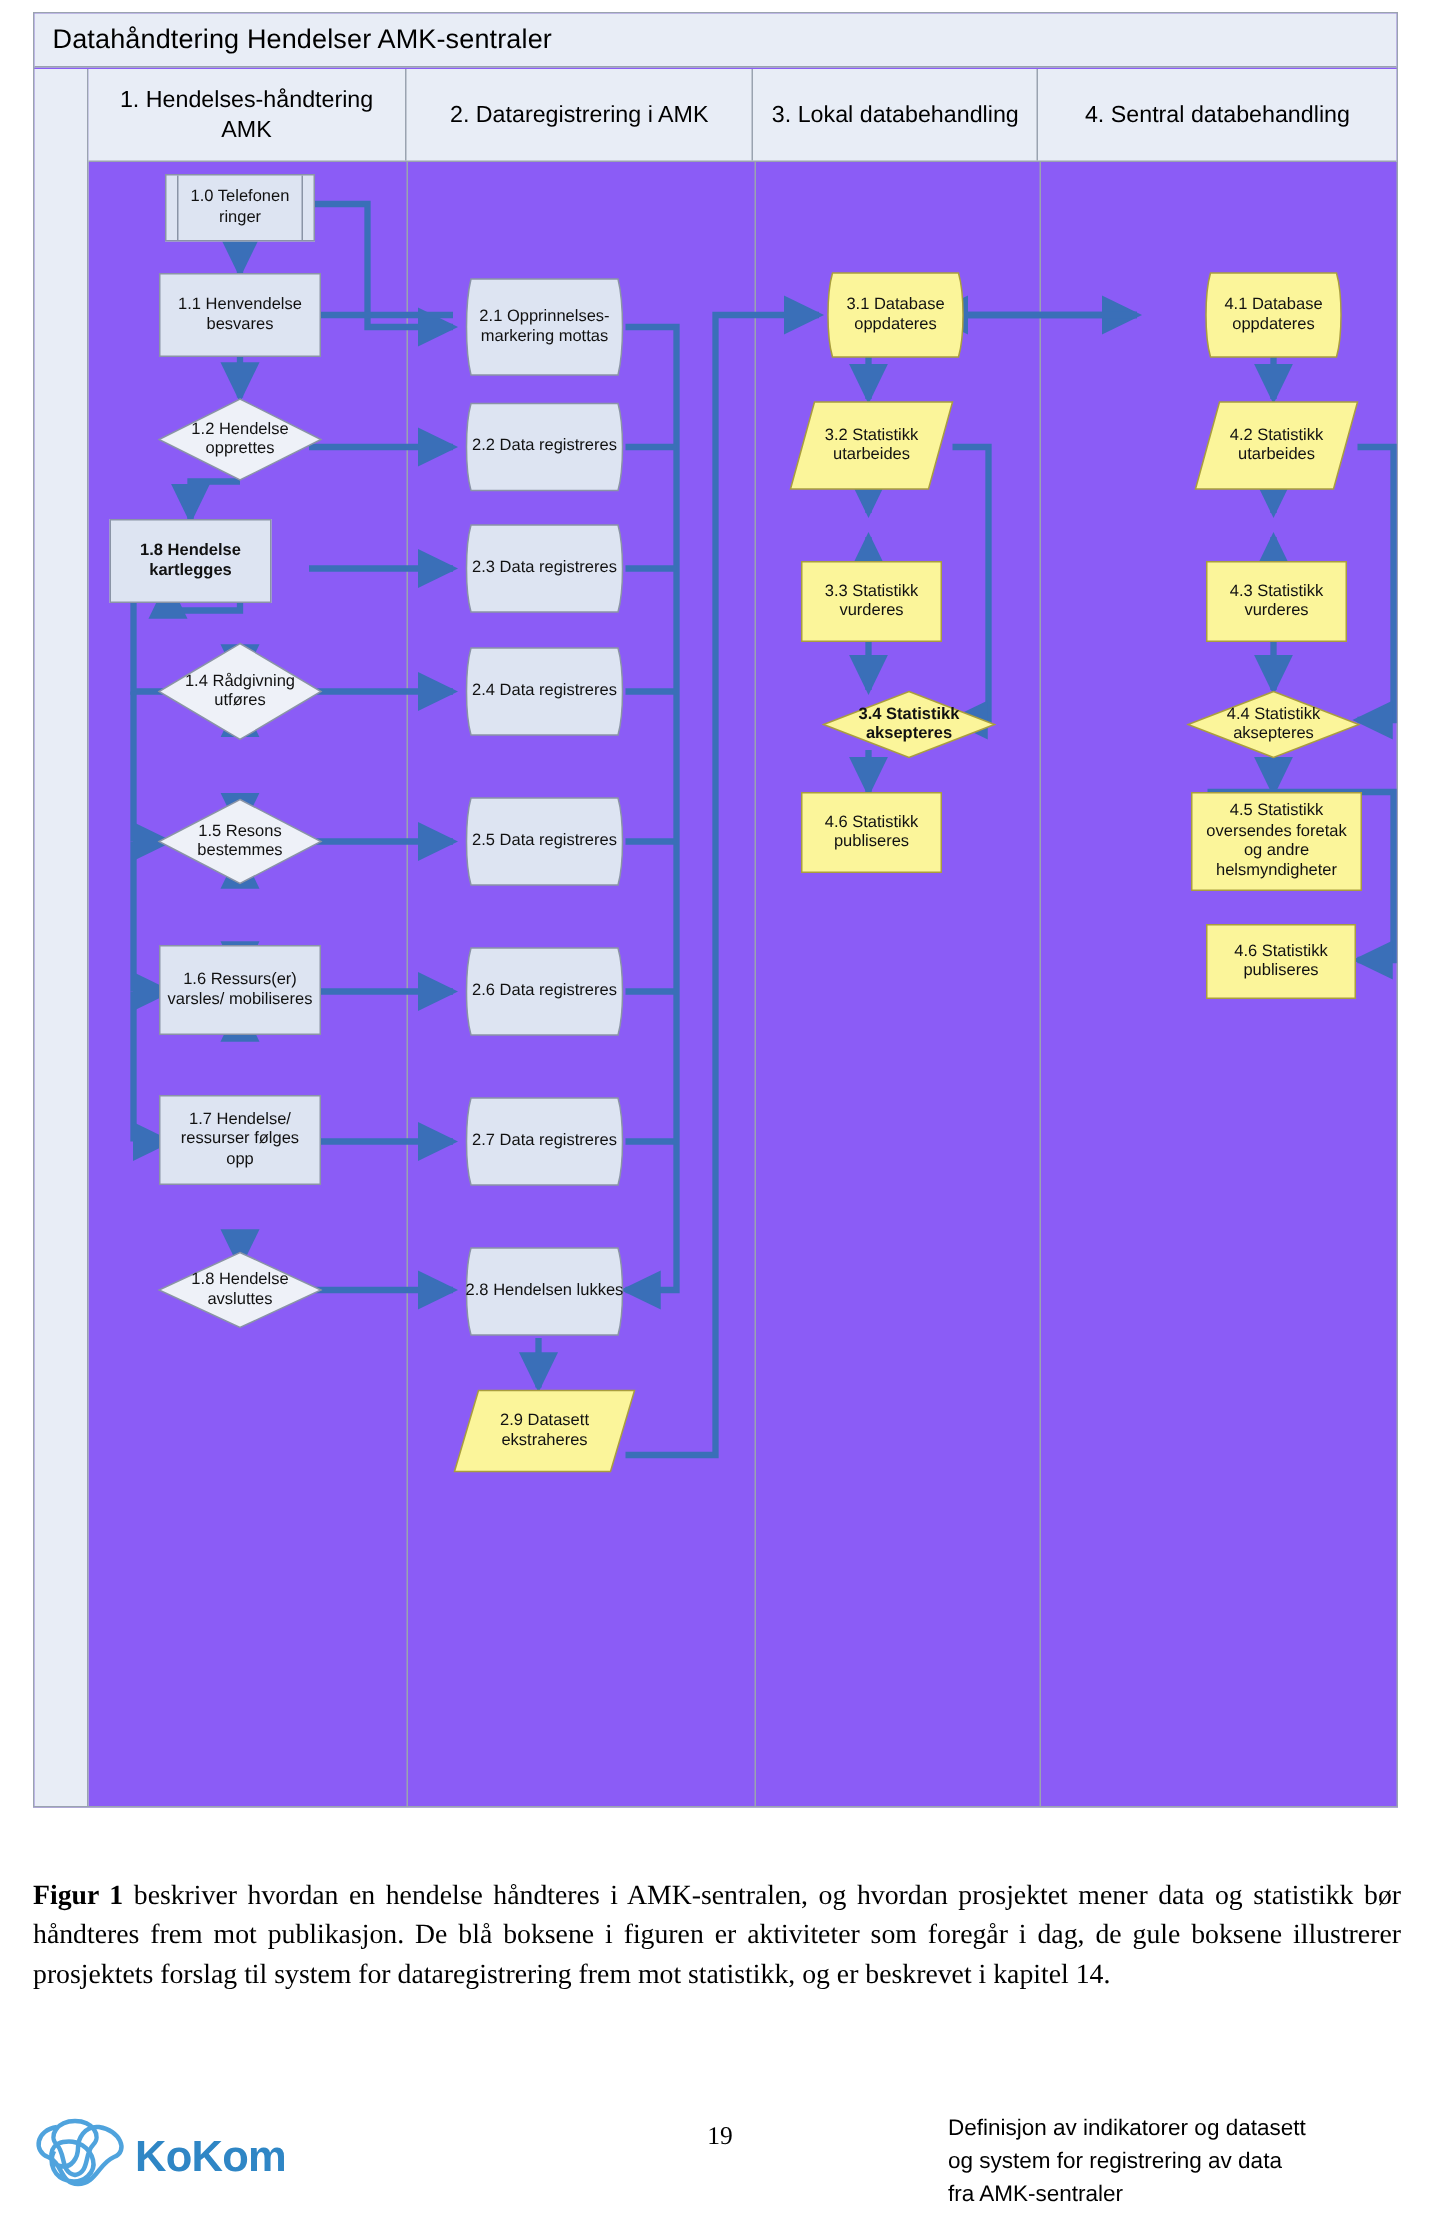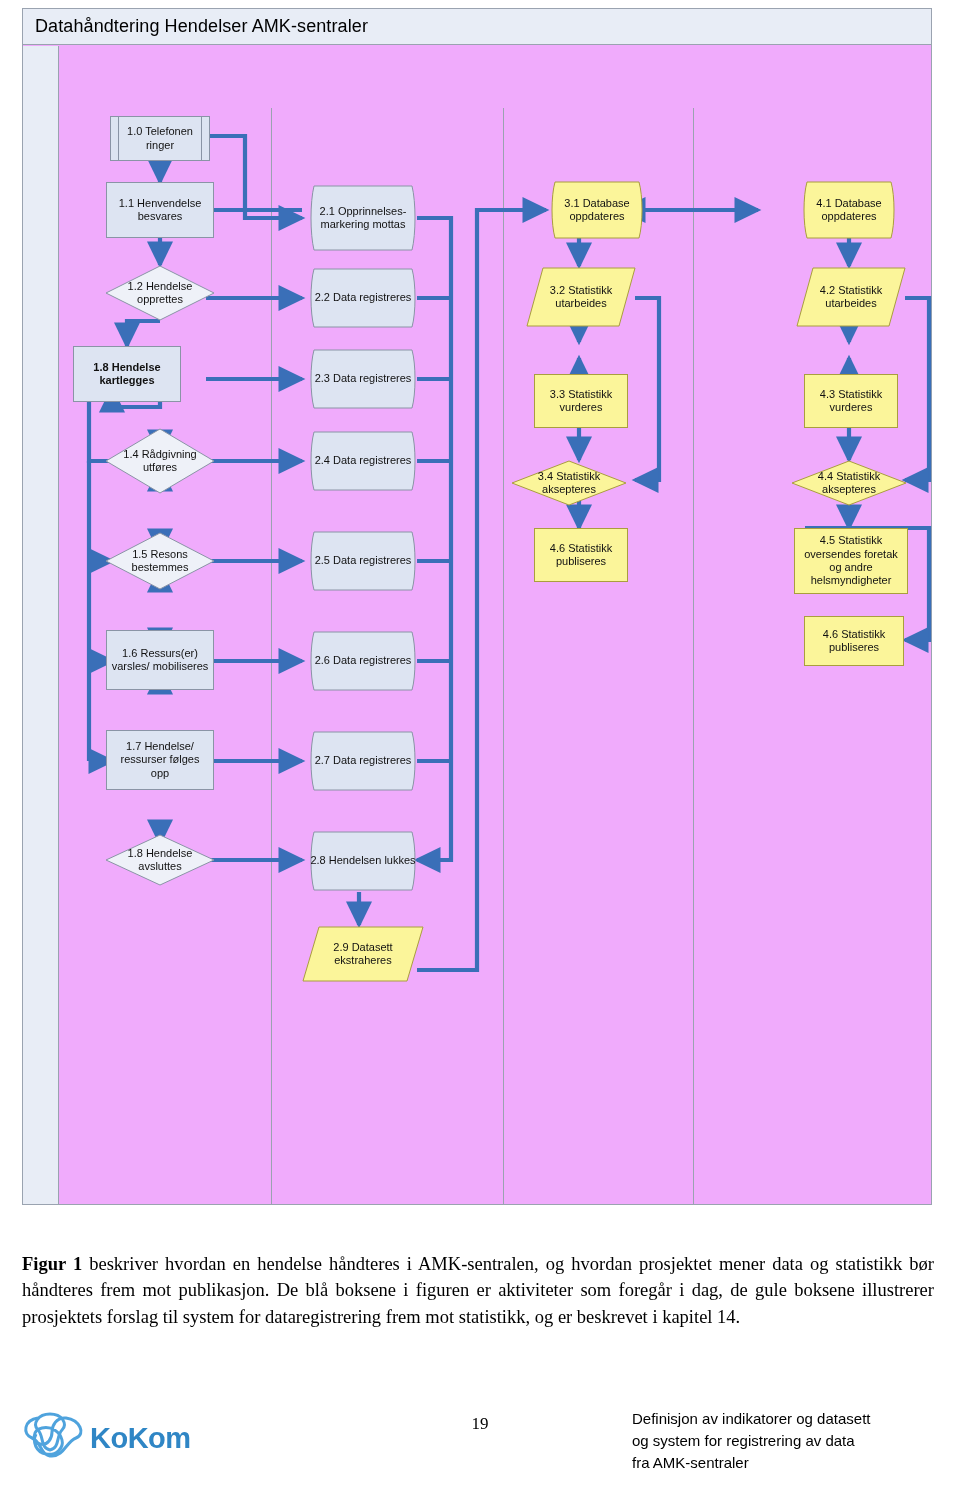--- a/index.html
+++ b/index.html
@@ -1,21 +1,21 @@
 <!DOCTYPE html>
 <html><head>
 <meta charset="utf-8">
 <style>
   html,body{margin:0;padding:0;background:#ffffff;}
   body{width:960px;height:1488px;font-family:"Liberation Sans",sans-serif;color:#000;}
   .page{position:relative;width:960px;height:1488px;overflow:hidden;}
 
   
   .figure{position:absolute;left:22px;top:8px;width:910px;height:1197px;
-          border:1px solid #9aa3b0;background:#f0abfc;box-sizing:border-box;}
+          border:1px solid #9aa3b0;background:#8b5cf6;box-sizing:border-box;}
   .fig-title{position:absolute;left:0;top:0;width:100%;height:36px;
              background:#e8edf6;border-bottom:1px solid #9aa3b0;box-sizing:border-box;
              display:flex;align-items:center;}
   .fig-title span{font-size:18px;padding-left:12px;letter-spacing:.1px;}
 
   .lane-gutter{position:absolute;left:0;top:37px;width:36px;bottom:0;
                background:#e8edf6;border-right:1px solid #9aa3b0;box-sizing:border-box;}
 
   .head-row{position:absolute;left:36px;top:37px;right:0;height:62px;
             background:#e8edf6;border-bottom:1px solid #9aa3b0;box-sizing:border-box;display:flex;}
@@ -76,20 +76,26 @@
 <div class="page">
 
   <div class="figure">
 
     <div class="fig-title">
       <span>Datahåndtering Hendelser AMK-sentraler</span>
     </div>
 
     <div class="lane-gutter"></div>
 
+    <div class="head-row">
+      <div class="head-cell hc1">1. Hendelses-håndtering AMK</div>
+      <div class="head-cell hc2">2. Dataregistrering i AMK</div>
+      <div class="head-cell hc3">3. Lokal databehandling</div>
+      <div class="head-cell hc4">4. Sentral databehandling</div>
+    </div>
 
     <div class="lanes">
       <div class="lane-sep" style="left:212px"></div>
       <div class="lane-sep" style="left:444px"></div>
       <div class="lane-sep" style="left:634px"></div>
 
       <svg class="wire" viewBox="0 0 874 1098">
         <defs>
           <marker id="ah" markerWidth="7" markerHeight="7" refX="5.6" refY="3.5" orient="auto" markerUnits="strokeWidth">
             <path d="M0,0.4 L6.4,3.5 L0,6.6 z" fill="#3a6fb8"></path>
@@ -294,21 +300,21 @@
         <svg class="shp" viewBox="0 0 110 60" preserveAspectRatio="none">
           <polygon points="17,1 109,1 93,59 1,59" fill="#fbf59a" stroke="#a99e3e" stroke-width="1"></polygon>
         </svg>
         <span class="lbl">3.2 Statistikk utarbeides</span>
       </div>
 
       <div class="node yellow" style="left:475px;top:266px;width:94px;height:54px;">
         <span class="lbl">3.3 Statistikk vurderes</span>
       </div>
 
-      <div class="node noborder" style="left:452px;top:352px;width:116px;height:46px;">
+      <div class="node noborder" style="left:489px;top:352px;width:116px;height:46px;font-weight:bold;">
         <svg class="shp" viewBox="0 0 116 46" preserveAspectRatio="none">
           <polygon points="58,1 115,23 58,45 1,23" fill="#fbf59a" stroke="#a99e3e" stroke-width="1"></polygon>
         </svg>
         <span class="lbl">3.4 Statistikk aksepteres</span>
       </div>
 
       <div class="node yellow" style="left:475px;top:420px;width:94px;height:54px;">
         <span class="lbl">4.6 Statistikk publiseres</span>
       </div>
 

